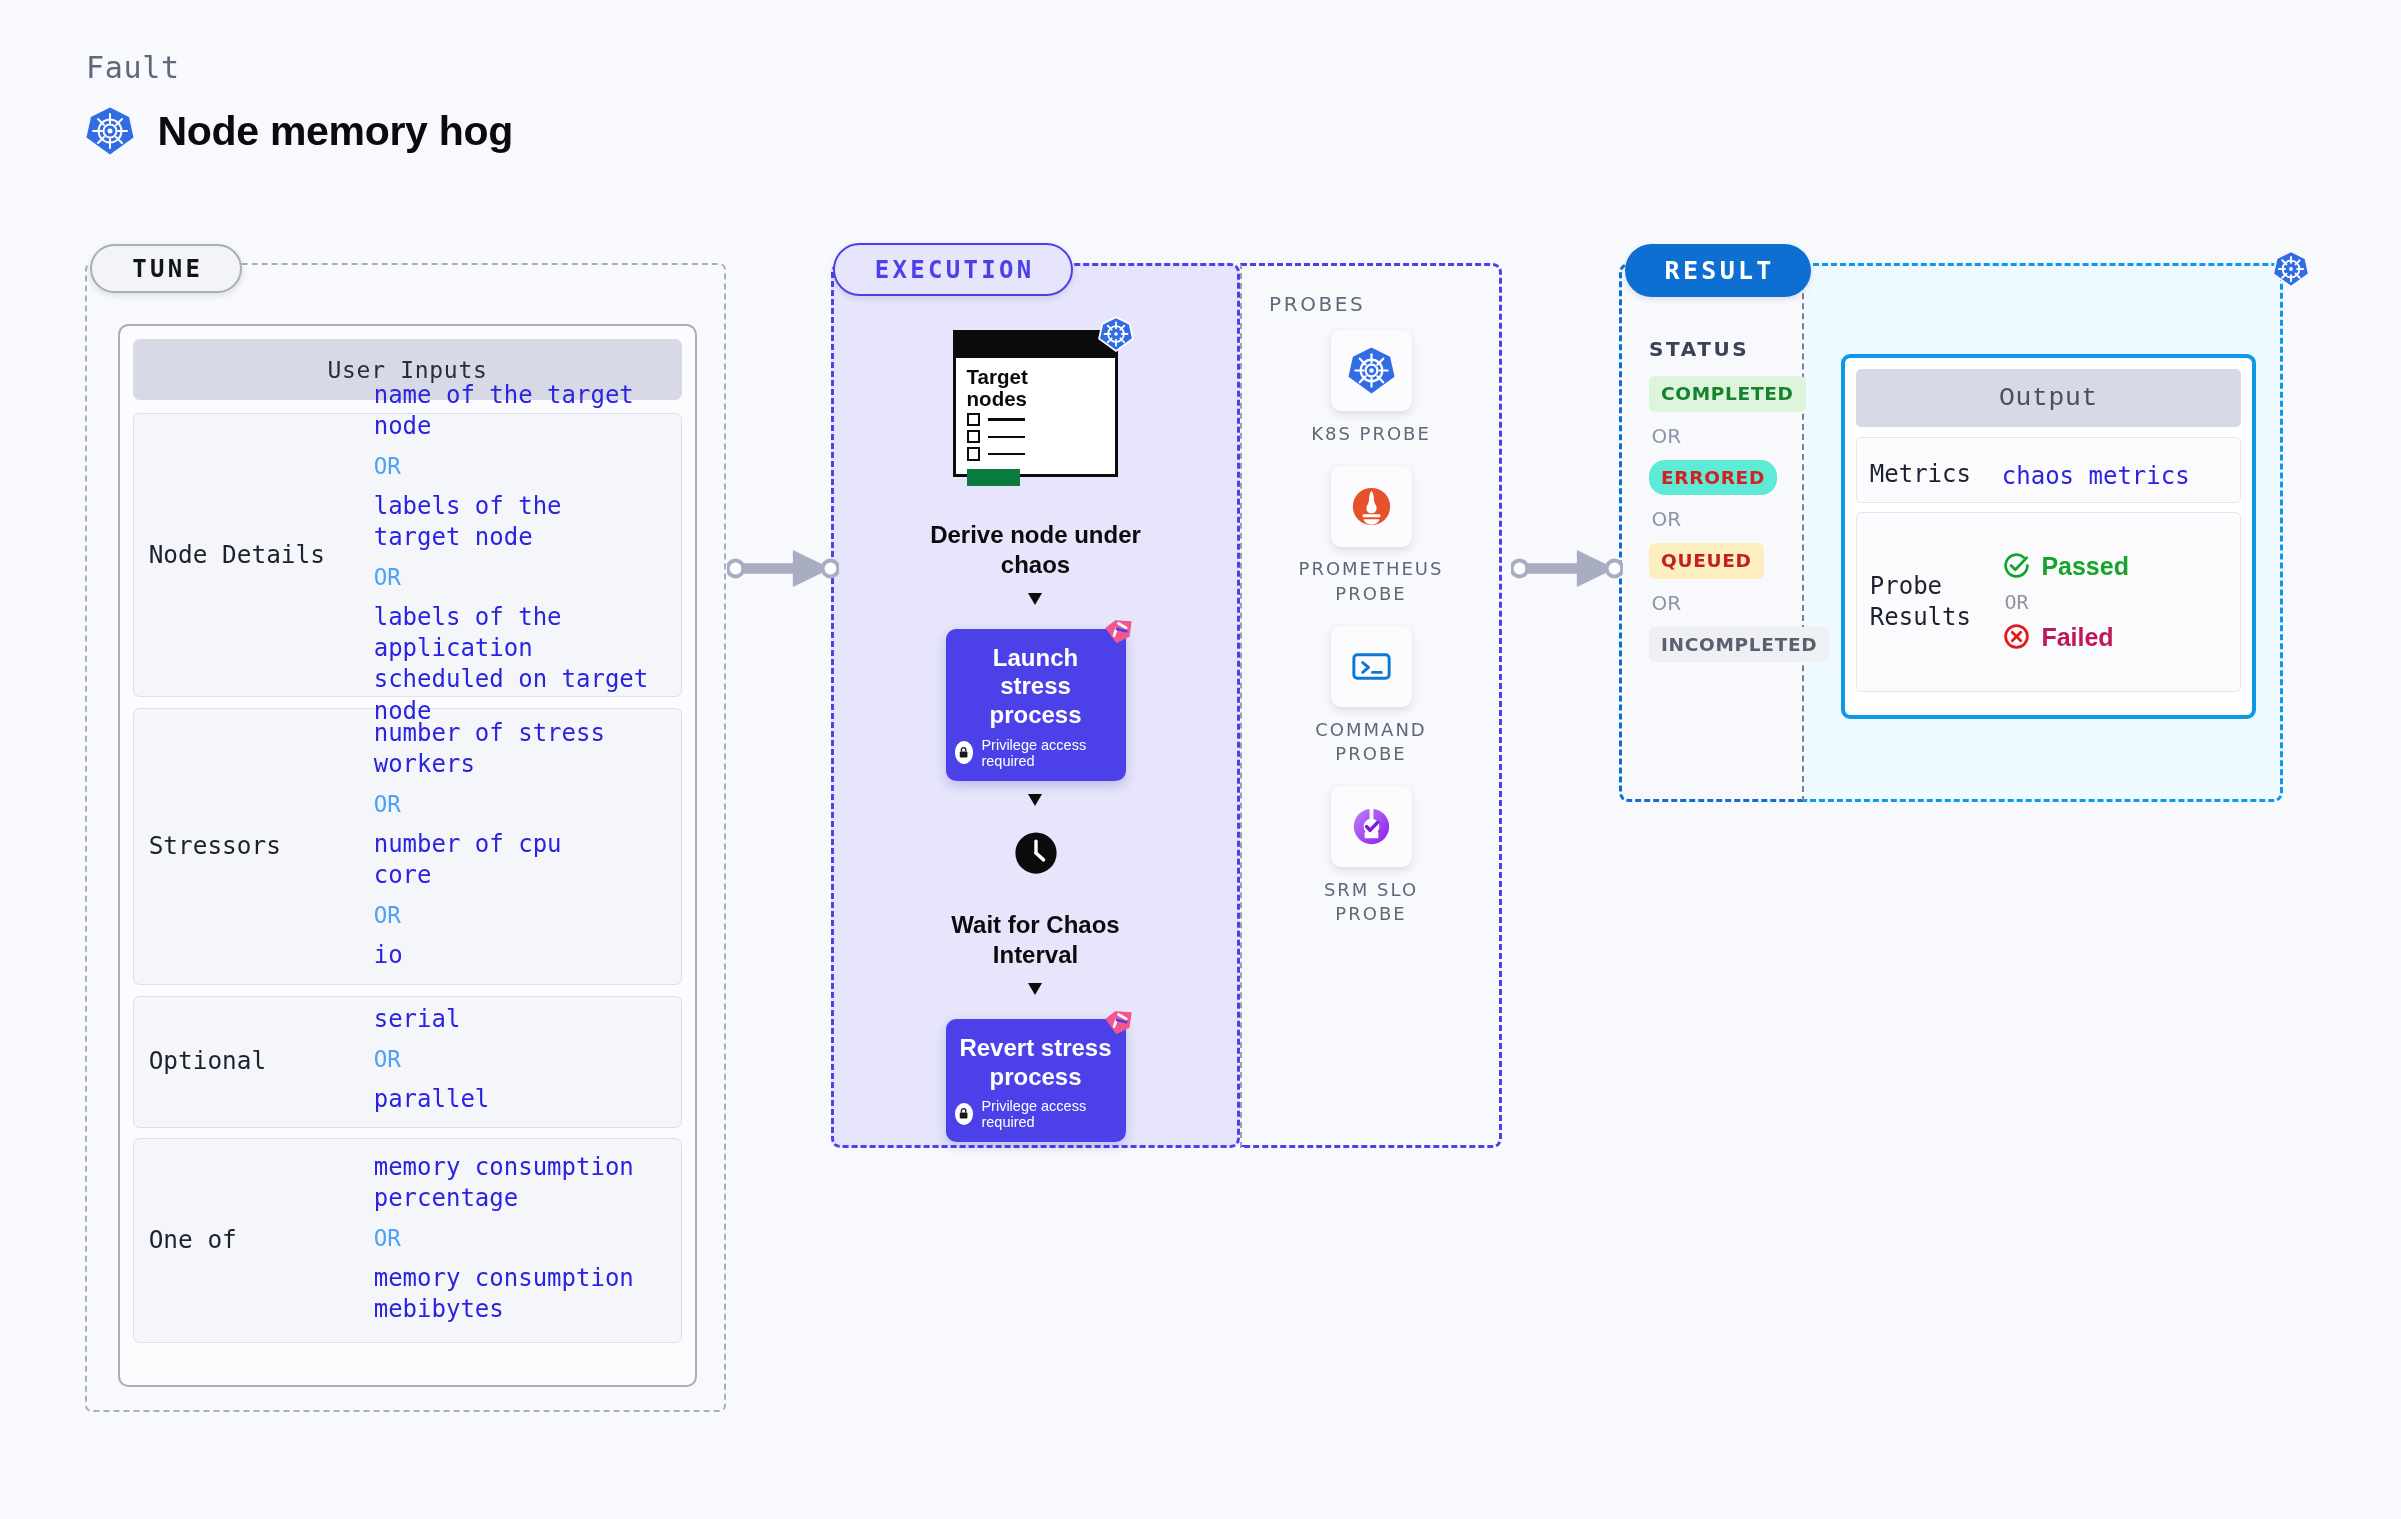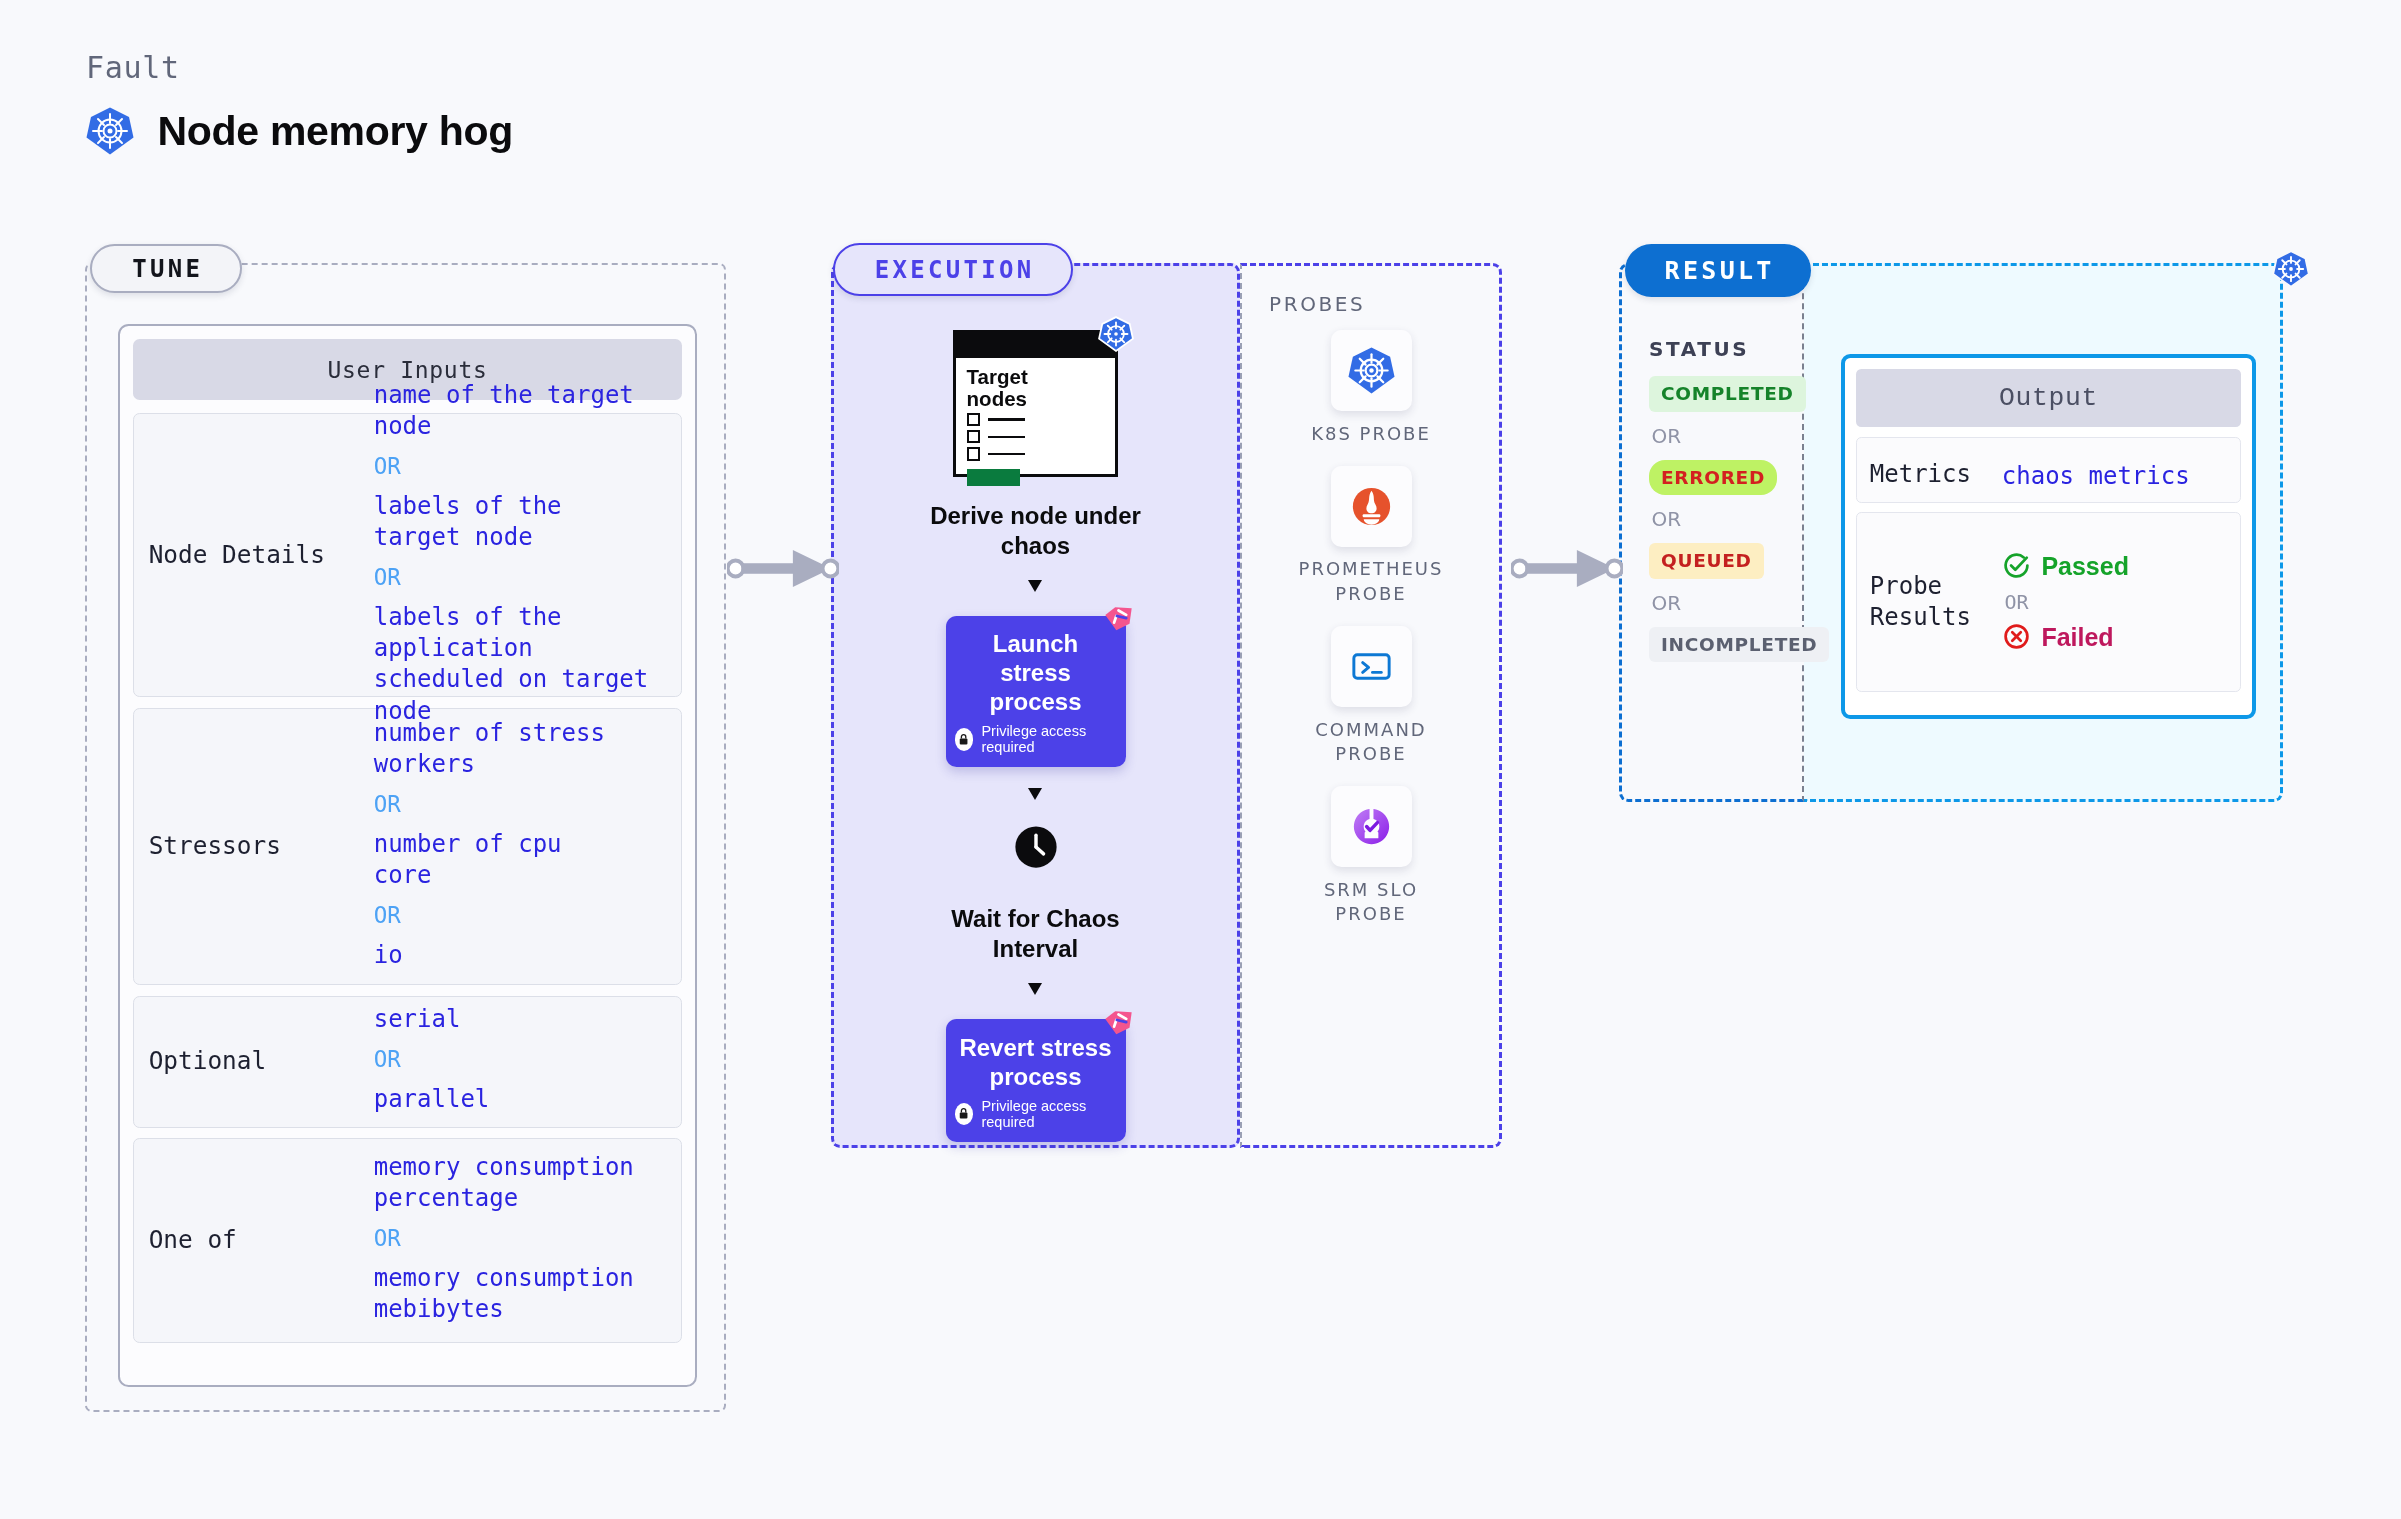--- a/index.html
+++ b/index.html
@@ -147,21 +147,21 @@
   }
   .tn-row { display: flex; align-items: center; gap: 8px; padding: 4px 0 0 10.6px; }
   .tn-box { width: 13.2px; height: 13.2px; border: 2px solid #0b0b0d; }
   .tn-line { width: 37px; height: 2.6px; background: #0b0b0d; }
   #tn-green { width: 53px; height: 17px; background: #0a7b3e; margin: 8px 0 0 10.6px; }
   #target-nodes-k8s { position: absolute; right: -18.5px; top: -17px; }
 
   #derive-caption {
     font-family: "Liberation Sans", sans-serif;
     font-weight: bold; font-size: 24px; color: #0b0b0d;
-    text-align: center; line-height: 1.25; margin-top: 0;
+    text-align: center; line-height: 1.25; margin-top: 19px;
   }
 
   .dotted-connector { width: 2.6px; background: transparent; position: relative; }
   .dotted-connector .dots {
     position:absolute; left:0; top:0; width:2.6px; height: calc(100% - 12px);
     background-image: linear-gradient(#0b0b0d 55%, transparent 55%);
     background-size: 2.6px 9.2px;
   }
   .dotted-connector .head {
     position:absolute; left:-6px; bottom:0;
@@ -601,21 +601,21 @@
       <rect x="22" y="32" width="88" height="16" fill="#a9adc0"></rect>
       <polygon points="100,12 158,40 100,68" fill="#a9adc0"></polygon>
       <circle cx="157" cy="40" r="12" fill="#ffffff" stroke="#a9adc0" stroke-width="6"></circle>
     </svg>
   </div>
 
   <div id="status-title">STATUS</div>
   <div id="status-stack">
     <div><span class="status-badge" id="sb0" style="background: rgb(221, 245, 221); color: rgb(21, 131, 42);">COMPLETED</span></div>
     <div class="status-or">OR</div>
-    <div><span class="status-badge" id="sb1" style="background: #bef264; color: rgb(211, 32, 32); border-radius: 16px;">ERRORED</span></div>
+    <div><span class="status-badge" id="sb1" style="background: #5eead4; color: rgb(211, 32, 32); border-radius: 16px;">ERRORED</span></div>
     <div class="status-or">OR</div>
     <div><span class="status-badge" id="sb2" style="background: rgb(253, 238, 194); color: rgb(196, 32, 32);">QUEUED</span></div>
     <div class="status-or">OR</div>
     <div><span class="status-badge" id="sb3" style="background: rgb(238, 240, 244); color: rgb(91, 96, 112);">INCOMPLETED</span></div>
   </div>
 
   <div id="output-card">
     <div id="output-header">Output</div>
 
     <div class="output-row" id="output-row-metrics">

